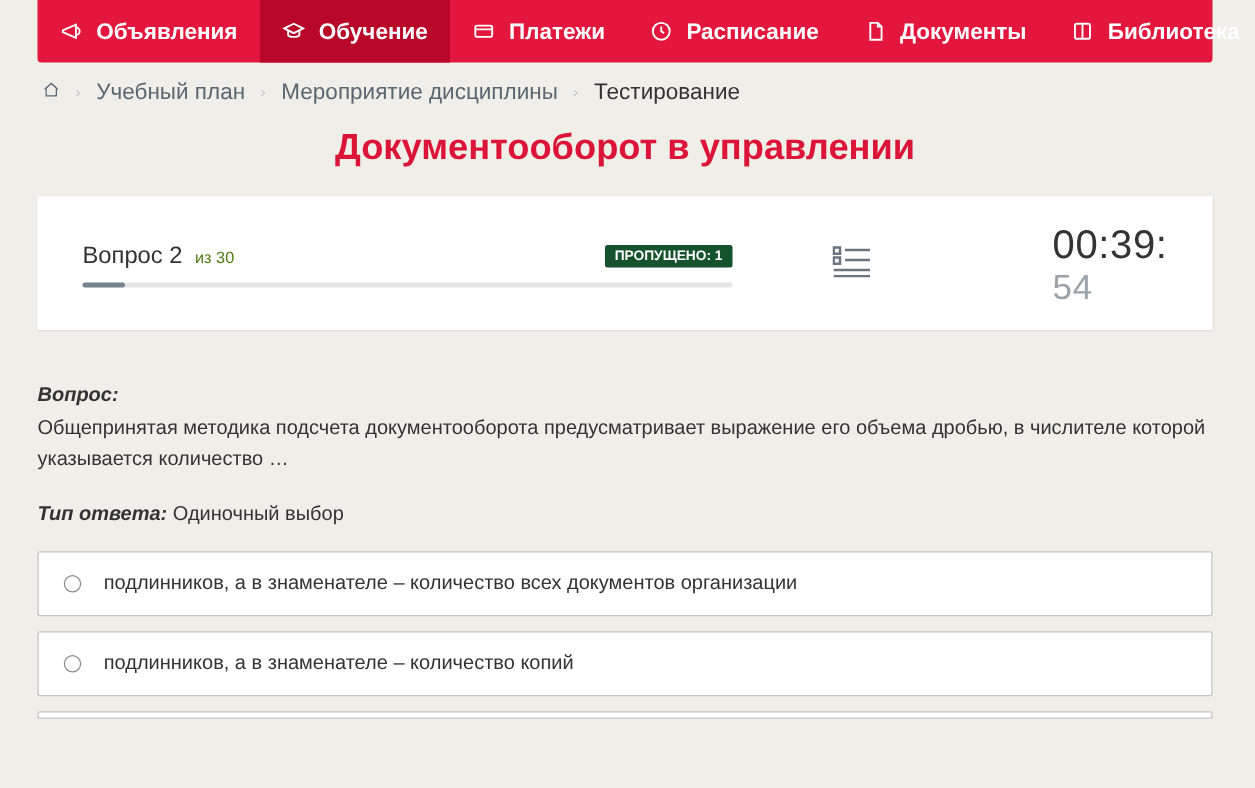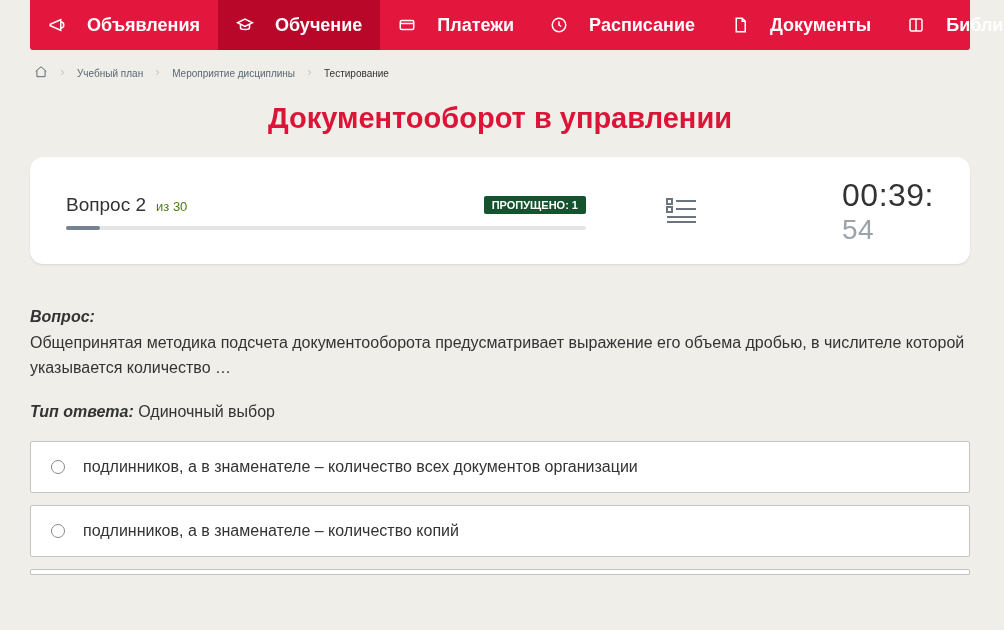--- a/index.html
+++ b/index.html
@@ -25,21 +25,21 @@
   
   .navbar {
     display: flex;
     background: #e3163d;
     height: 50px;
     border-radius: 0 0 3px 3px;
   }
   .nav-item {
     display: flex;
     align-items: center;
-    gap: 21px;
+    gap: 11px;
     padding: 0 18px;
     color: #fff;
     font-size: 18px;
     font-weight: 700;
     cursor: pointer;
     white-space: nowrap;
   }
   .nav-item.active {
     background: #b9072a;
   }
@@ -51,40 +51,40 @@
   .nav-icon svg { width: 18px; height: 18px; stroke: #fff; fill: none; stroke-width: 2; }
 
   
   .breadcrumb {
     display: flex;
     align-items: center;
     gap: 10px;
     height: 46px;
     padding-left: 4px;
     color: #5a6772;
-    font-size: 10px;
+    font-size: 18px;
   }
   .bc-sep svg { width: 9px; height: 9px; stroke: #9da8b1; stroke-width: 2; fill: none; }
   .bc-link { color: #5a6772; cursor: pointer; }
   .bc-current { color: #333; }
   .home-icon svg { width: 14px; height: 14px; stroke: #5a6772; fill: none; stroke-width: 1.7; }
 
   
   .page-title {
     text-align: center;
     color: #dc1438;
     font-size: 29px;
     font-weight: 700;
     margin: 6px 0 22px;
   }
 
   
   .status-panel {
     background: #fff;
-    border-radius: 13px;
+    border-radius: 0;
     box-shadow: 0 1px 2px rgba(0,0,0,0.1);
     display: flex;
     align-items: center;
     padding: 20px 36px 18px 36px;
     margin-bottom: 40px;
   }
   .question-block { flex: 1 1 auto; max-width: 520px; }
   .question-line { display: flex; align-items: baseline; gap: 10px; }
   .question-label { font-size: 19px; color: #333; font-weight: 400; }
   .question-total { font-size: 13px; color: #4d7c0f; }

